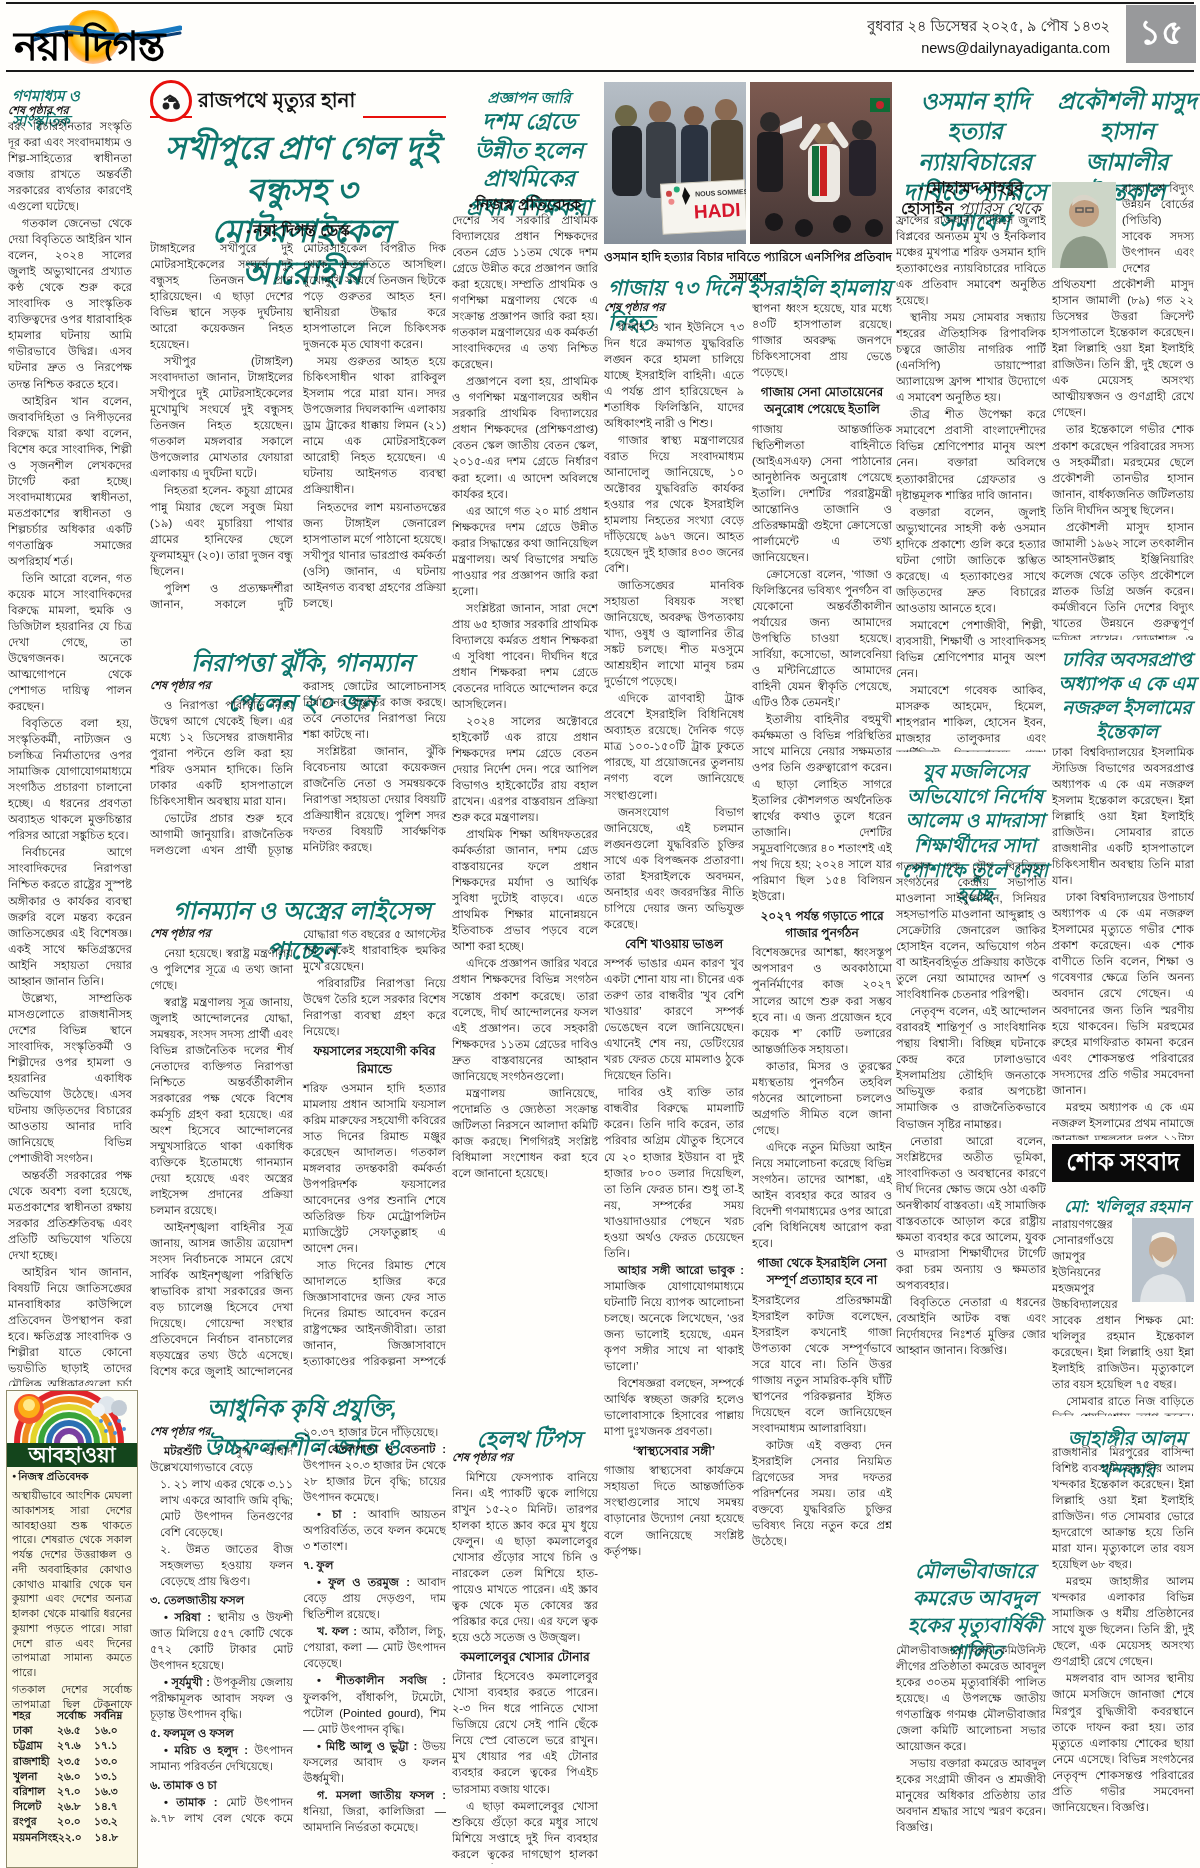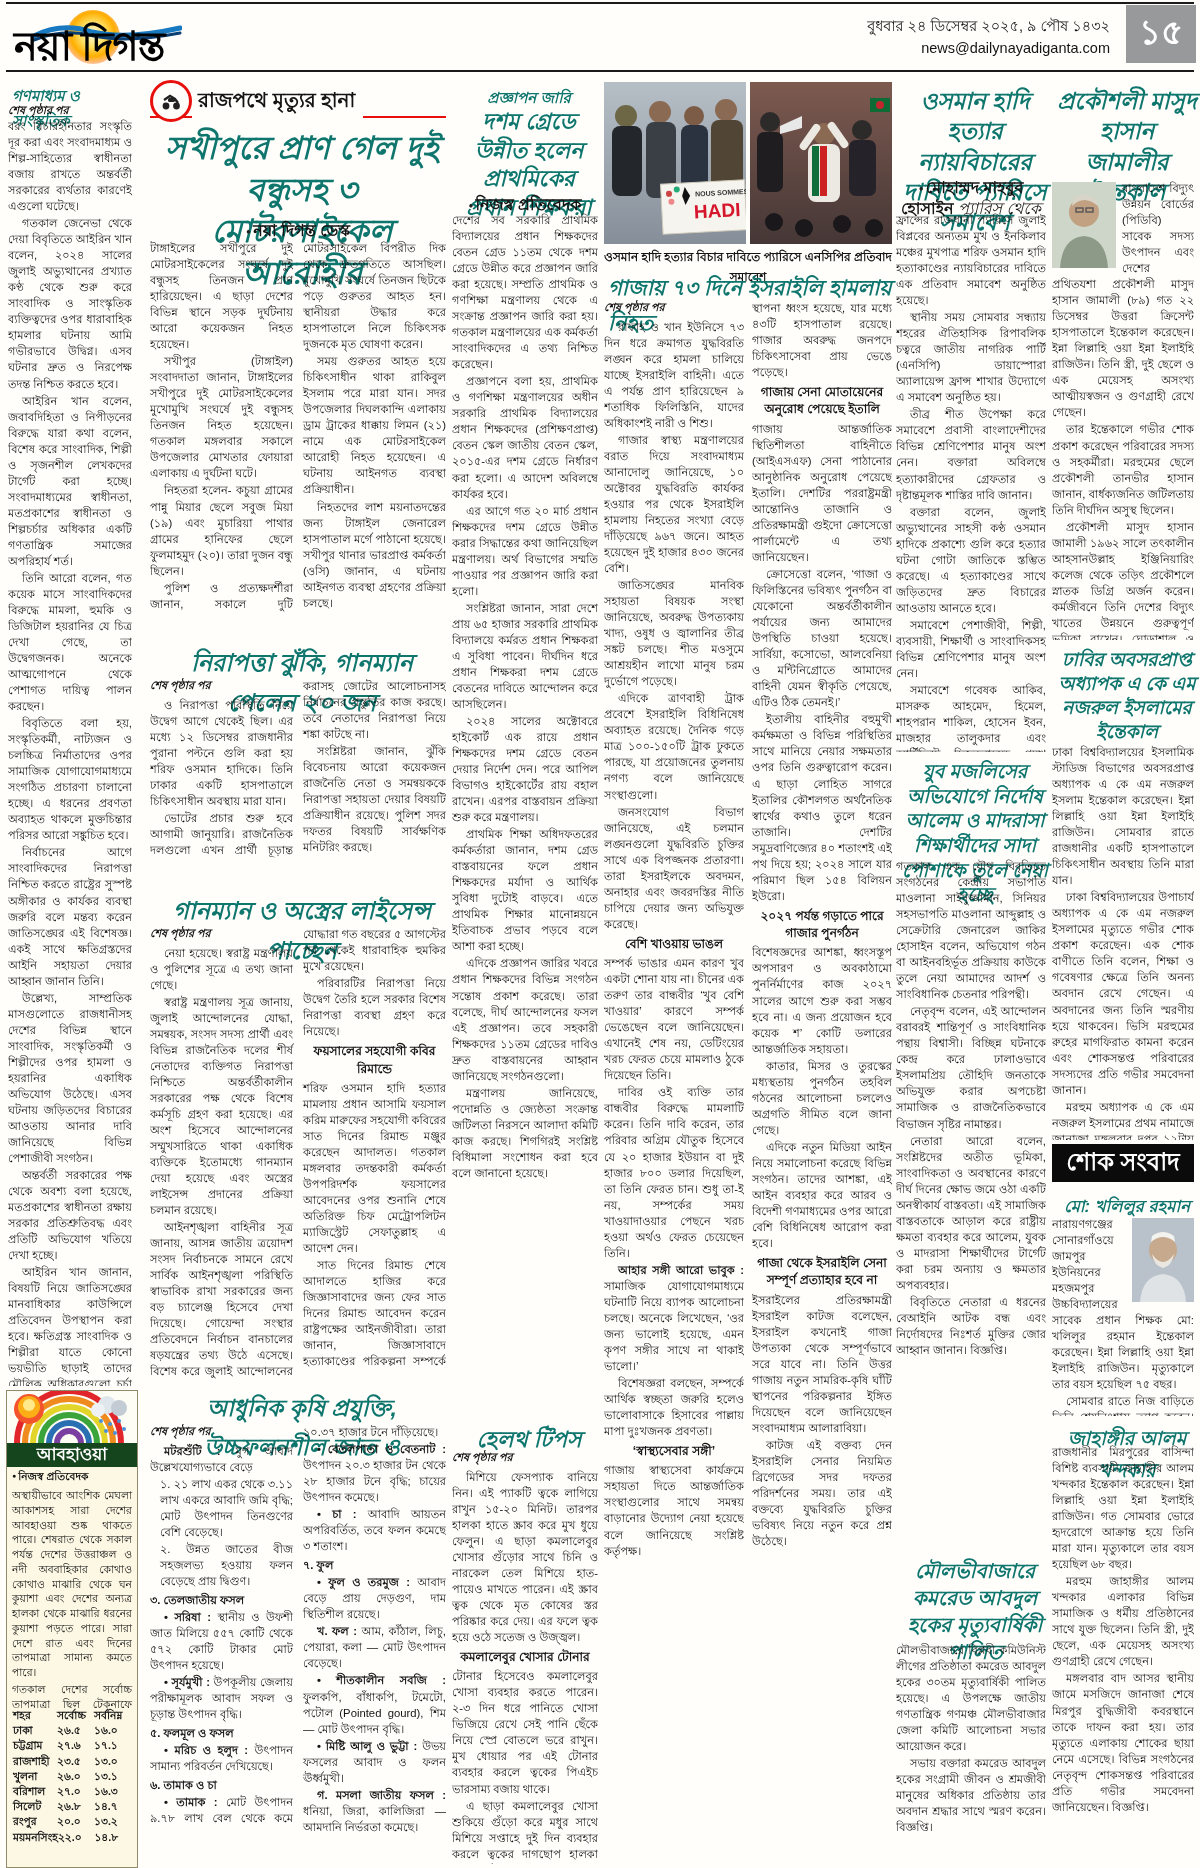--- a/index.html
+++ b/index.html
@@ -30,21 +30,21 @@
   .center{text-align:center;}
   .kicker-row{display:flex;align-items:center;position:relative;}
   .kicker-line{position:absolute;left:0;right:0;bottom:4px;height:2px;background:#e8100c;}
   .kicker-text{font-size:20px;font-weight:800;background:#fffefb;padding:0 8px 0 6px;position:relative;z-index:2;}
   .acc-icon{width:36px;height:36px;border-radius:50%;border:3px solid #e8100c;background:#fffefb;
             display:flex;align-items:center;justify-content:center;position:relative;z-index:2;flex:0 0 auto;}
   .photo{overflow:hidden;}
   .caption{font-size:12px;font-weight:700;text-align:center;}
   
   .weather{border:1px solid #8f8a6a;background:#fcf8e4;overflow:hidden;}
-  .wband{background:#14451c;color:#fff;font-size:17px;font-weight:800;text-align:center;line-height:24px;height:24px;}
+  .wband{background:#14451c;color:#fff;font-size:21px;font-weight:800;text-align:center;line-height:24px;height:24px;}
   .wbyline{font-size:10.6px;font-weight:700;padding:2px 5px 0;}
   .wbyline::before{content:"● ";font-size:7px;vertical-align:2px;}
   .wbody{font-size:10.7px;line-height:1.38;padding:2px 5px;text-align:justify;overflow:hidden;}
   .wbody p{margin:0 0 2px;text-indent:0;}
   .wtable{padding:0 6px;font-weight:bold;}
   .wrow{display:flex;font-size:10.7px;line-height:1.42;}
   .wrow span:first-child{flex:1;}
   .wrow span:nth-child(2){width:37px;}
   .wrow span:nth-child(3){width:37px;}
   

